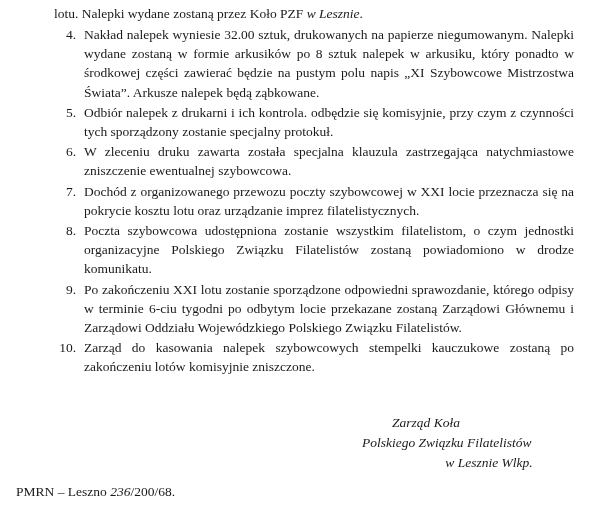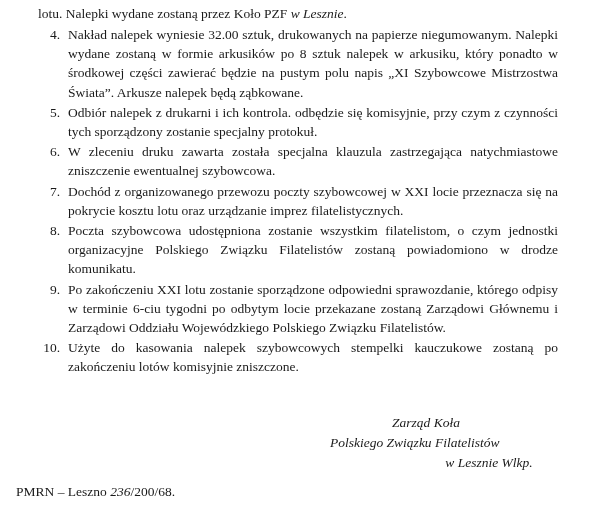--- a/index.html
+++ b/index.html
@@ -16,21 +16,21 @@
   }
   .page {
     position: relative;
     width: 600px;
     height: 508px;
     padding: 0;
     box-sizing: border-box;
   }
   .body-text {
     position: absolute;
-    left: 38px;
+    left: 54px;
     top: 4px;
     width: 520px;
   }
   .lead-line {
     font-size: 13.5px;
     line-height: 19px;
     text-align: justify;
     text-indent: 0;
     margin: 0 0 2px 0;
   }
@@ -68,21 +68,21 @@
     width: 250px;
     text-align: left;
     font-size: 13.5px;
     line-height: 20px;
     font-style: italic;
   }
   .signature div {
     white-space: nowrap;
   }
   .sig-l1 { padding-left: 62px; }
-  .sig-l2 { padding-left: 0px; }
+  .sig-l2 { padding-left: 0px; margin-left: 32px; }
   .sig-l3 { padding-left: 68px; text-align: center; }
   .footer-ref {
     position: absolute;
     left: 16px;
     top: 483px;
     font-size: 13.5px;
     line-height: 18px;
   }
 </style>
 </head>
@@ -114,21 +114,21 @@
       <li>
         <span class="num">8.</span>
         <span>Poczta szybowcowa udostępniona zostanie  wszystkim filatelistom, o czym jednostki organizacyjne Polskiego Związku Filatelistów zostaną powiadomiono w drodze komunikatu.</span>
       </li>
       <li>
         <span class="num">9.</span>
         <span>Po zakończeniu XXI lotu  zostanie sporządzone odpowiedni  sprawozdanie, którego odpisy w terminie  6-ciu tygodni po odbytym locie przekazane zostaną Zarządowi Głównemu i Zarządowi Oddziału Wojewódzkiego Polskiego Związku  Filatelistów.</span>
       </li>
       <li class="wide-num">
         <span class="num">10.</span>
-        <span>Użyte do kasowania nalepek szybowcowych stempelki kauczukowe zostaną po zakończeniu lotów komisyjnie zniszczone.</span>
+        <span>Zarząd do kasowania nalepek szybowcowych stempelki kauczukowe zostaną po zakończeniu lotów komisyjnie zniszczone.</span>
       </li>
     </ol>
   </div>
 
   <div class="signature">
     <div class="sig-l1">Zarząd Koła</div>
     <div class="sig-l2">Polskiego Związku Filatelistów</div>
     <div class="sig-l3">w  Lesznie Wlkp.</div>
   </div>
 

